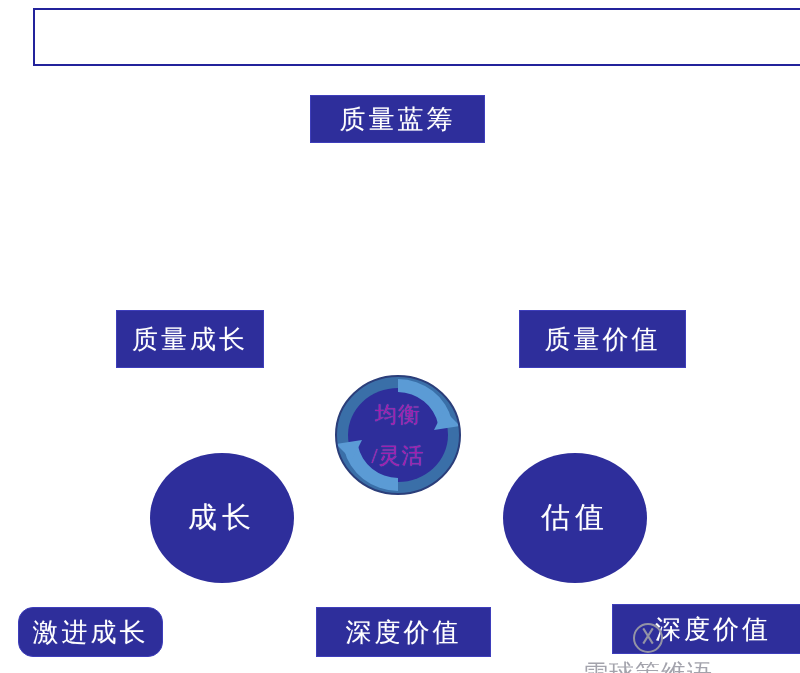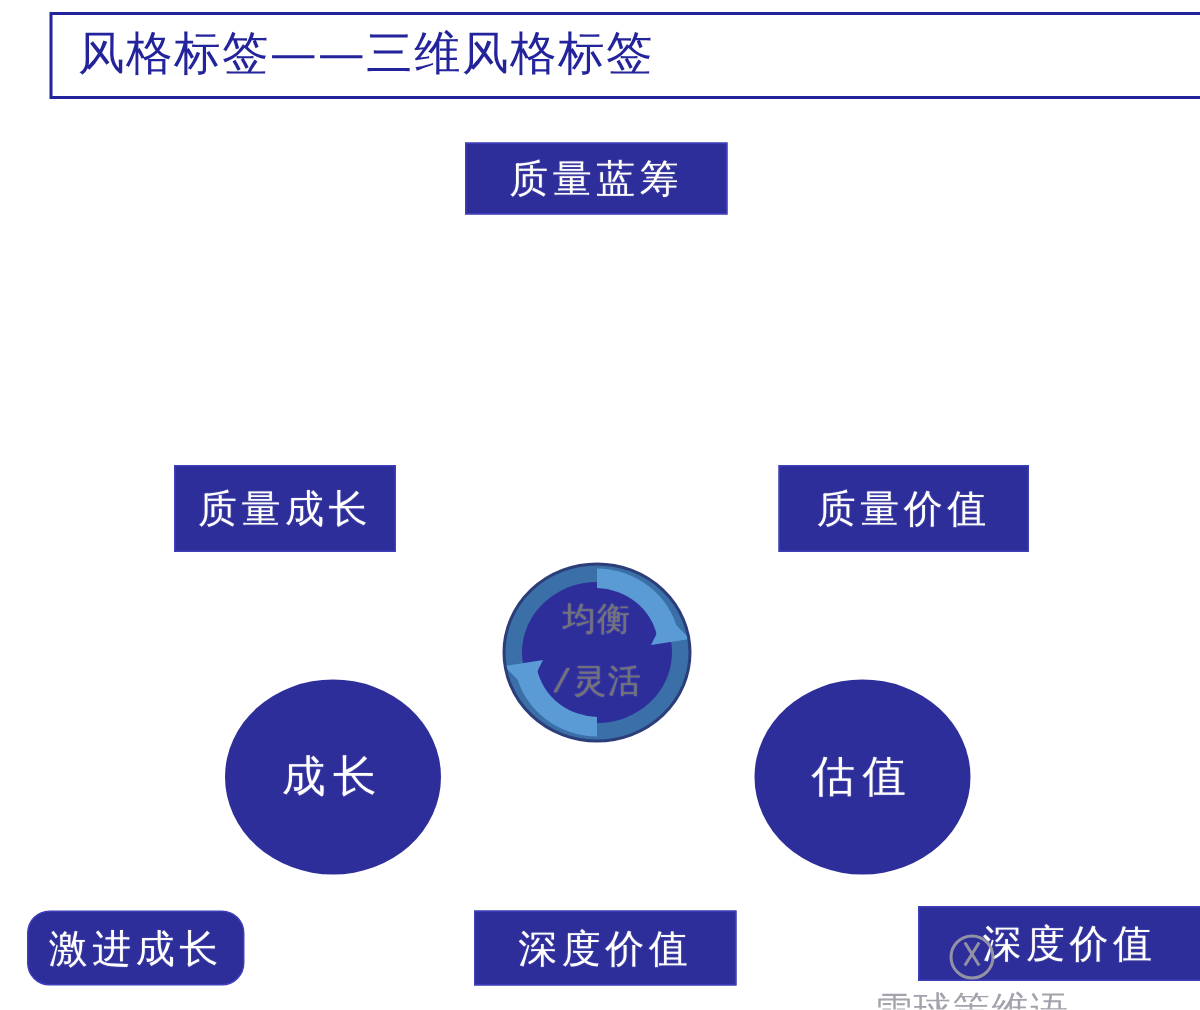--- a/index.html
+++ b/index.html
@@ -102,22 +102,22 @@
   #center-node svg { display: block; width: 128px; height: 122px; }
   #center-label {
     position: absolute;
     left: 0; top: 0;
     width: 128px;
     height: 122px;
     display: flex;
     flex-direction: column;
     align-items: center;
     justify-content: center;
-    color: #737373;
-    font-family: Liberation Mono, monospace;
+    color: #a21caf;
+    font-family: Liberation Serif, serif;
     font-size: 22px;
     line-height: 27px;
     letter-spacing: 1px;
     text-align: center;
     text-shadow: 0 0 1px rgba(255,255,255,0.4);
     white-space: pre;
     gap: 14px;
   }
 
   
@@ -158,21 +158,20 @@
   #watermark .wm-logo::before { transform: translateX(-50%) rotate(32deg); }
   #watermark .wm-logo::after  { transform: translateX(-50%) rotate(-32deg); }
   #watermark .wm-text { white-space: nowrap; }
 </style>
 </head>
 <body>
 
 <div id="slide">
 
   <div class="title-frame"></div>
-  <div class="title-text">风格标签——三维风格标签</div>
 
   <div class="label-box" id="box-quality-bluechip">质量蓝筹</div>
 
 
   <div class="label-box" id="box-quality-growth">质量成长</div>
 
   <div class="label-box" id="box-quality-value">质量价值</div>
 
   <div id="center-node">
     <svg viewBox="0 0 128 122" xmlns="http://www.w3.org/2000/svg">

